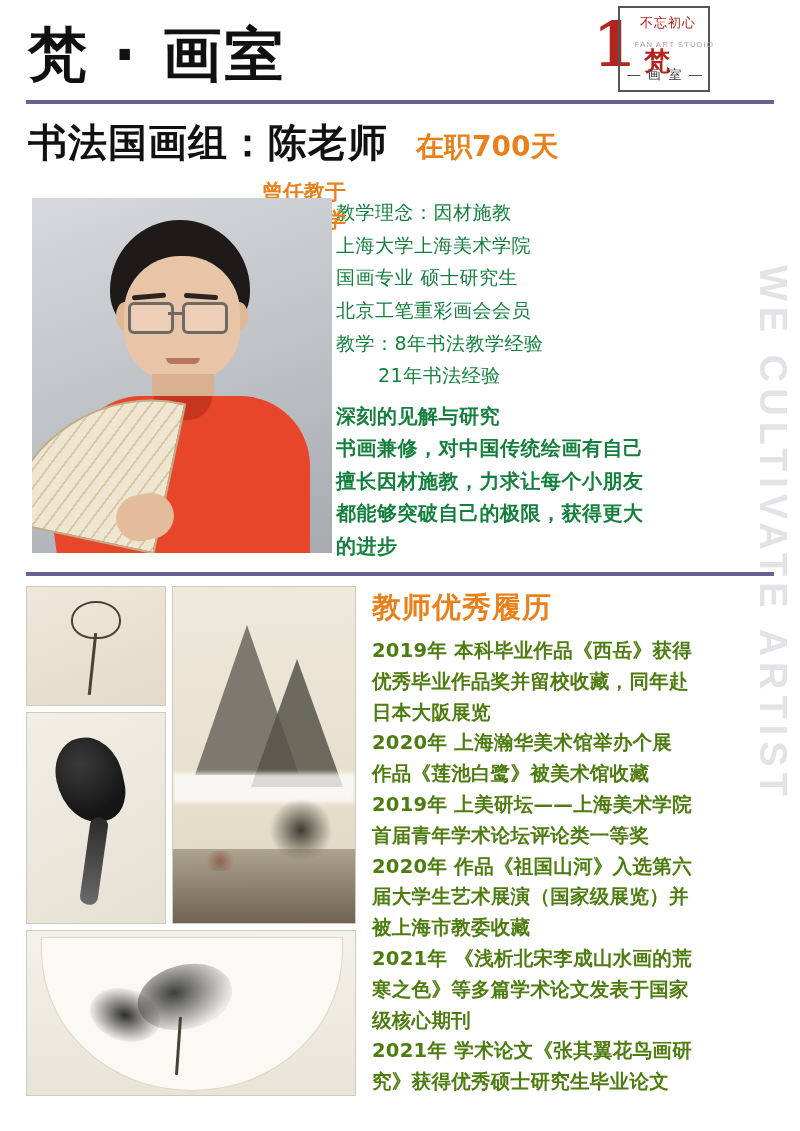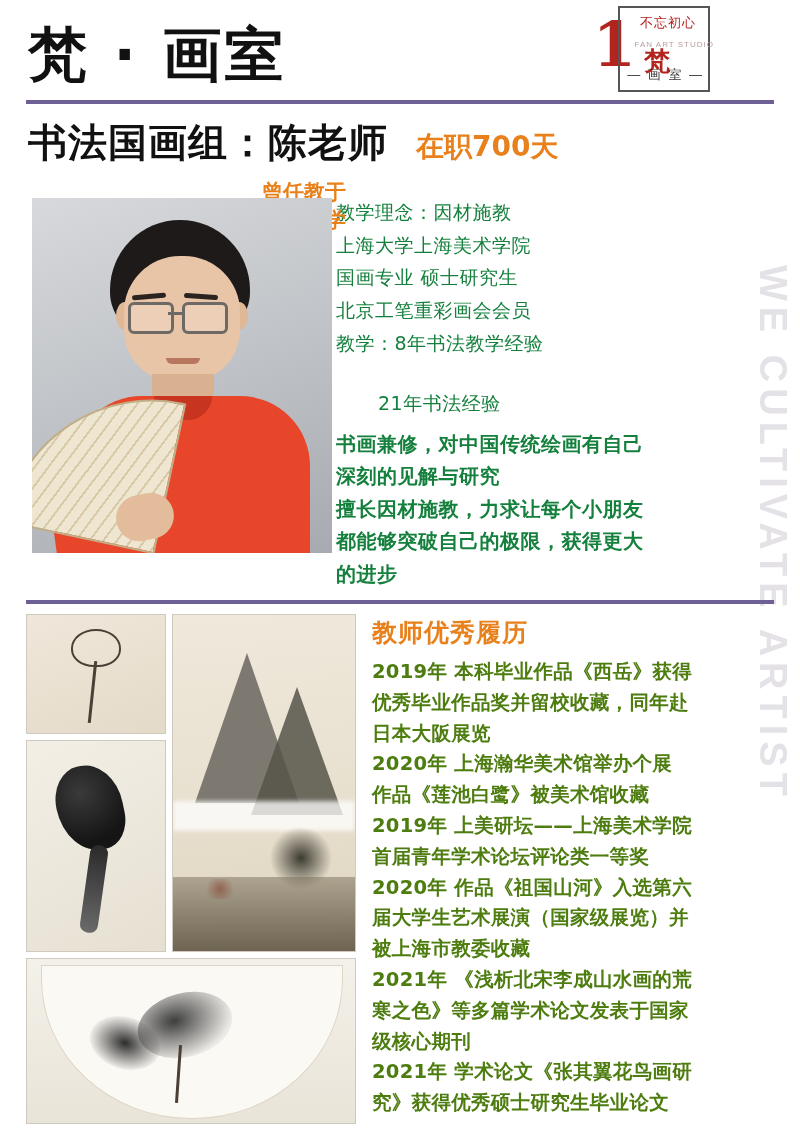--- a/index.html
+++ b/index.html
@@ -255,21 +255,21 @@
     padding-top: 18px;
     padding-right: 56px;
     color: #15803d;
   }
   .info-line {
     font-size: 19px;
     line-height: 1.72;
     letter-spacing: 0.5px;
     font-family: "DejaVu Sans", "Liberation Sans", sans-serif;
   }
-  .info-line.indent { padding-left: 42px; margin-top: 28px; }
+  .info-line.indent { padding-left: 42px; }
   .info-block {
     margin-top: 8px;
     font-size: 20px;
     font-weight: bold;
     line-height: 1.62;
     letter-spacing: 0.5px;
     font-family: "DejaVu Sans", "Liberation Sans", sans-serif;
   }
 
   .rule-mid {
@@ -423,21 +423,21 @@
     width: 3px; height: 58px; background:#4a4036; transform: rotate(4deg);
   }
 
   .resume {
     flex: 1 1 auto;
     padding-left: 16px;
     padding-right: 52px;
   }
   .resume-title {
     color: #e8801c;
-    font-size: 25px;
+    font-size: 29px;
     font-weight: bold;
     letter-spacing: 1px;
     margin: 2px 0 8px 0;
     font-family: "DejaVu Sans", "Liberation Sans", sans-serif;
   }
   .resume-line {
     font-size: 19.5px;
     font-weight: bold;
     line-height: 1.58;
     color: #4d7c0f;
@@ -501,22 +501,22 @@
 
     <div class="info-col">
       <div class="info-line">教学理念：因材施教</div>
       <div class="info-line">上海大学上海美术学院</div>
       <div class="info-line">国画专业 硕士研究生</div>
       <div class="info-line">北京工笔重彩画会会员</div>
       <div class="info-line">教学：8年书法教学经验</div>
       <div class="info-line indent">21年书法经验</div>
 
       <div class="info-block">
+        <div>深刻的见解与研究</div>
         <div>书画兼修，对中国传统绘画有自己</div>
-        <div>深刻的见解与研究</div>
         <div>擅长因材施教，力求让每个小朋友</div>
         <div>都能够突破自己的极限，获得更大</div>
         <div>的进步</div>
       </div>
     </div>
   </div>
 
   <div class="rule-mid"></div>
 
   <div class="bottom">

